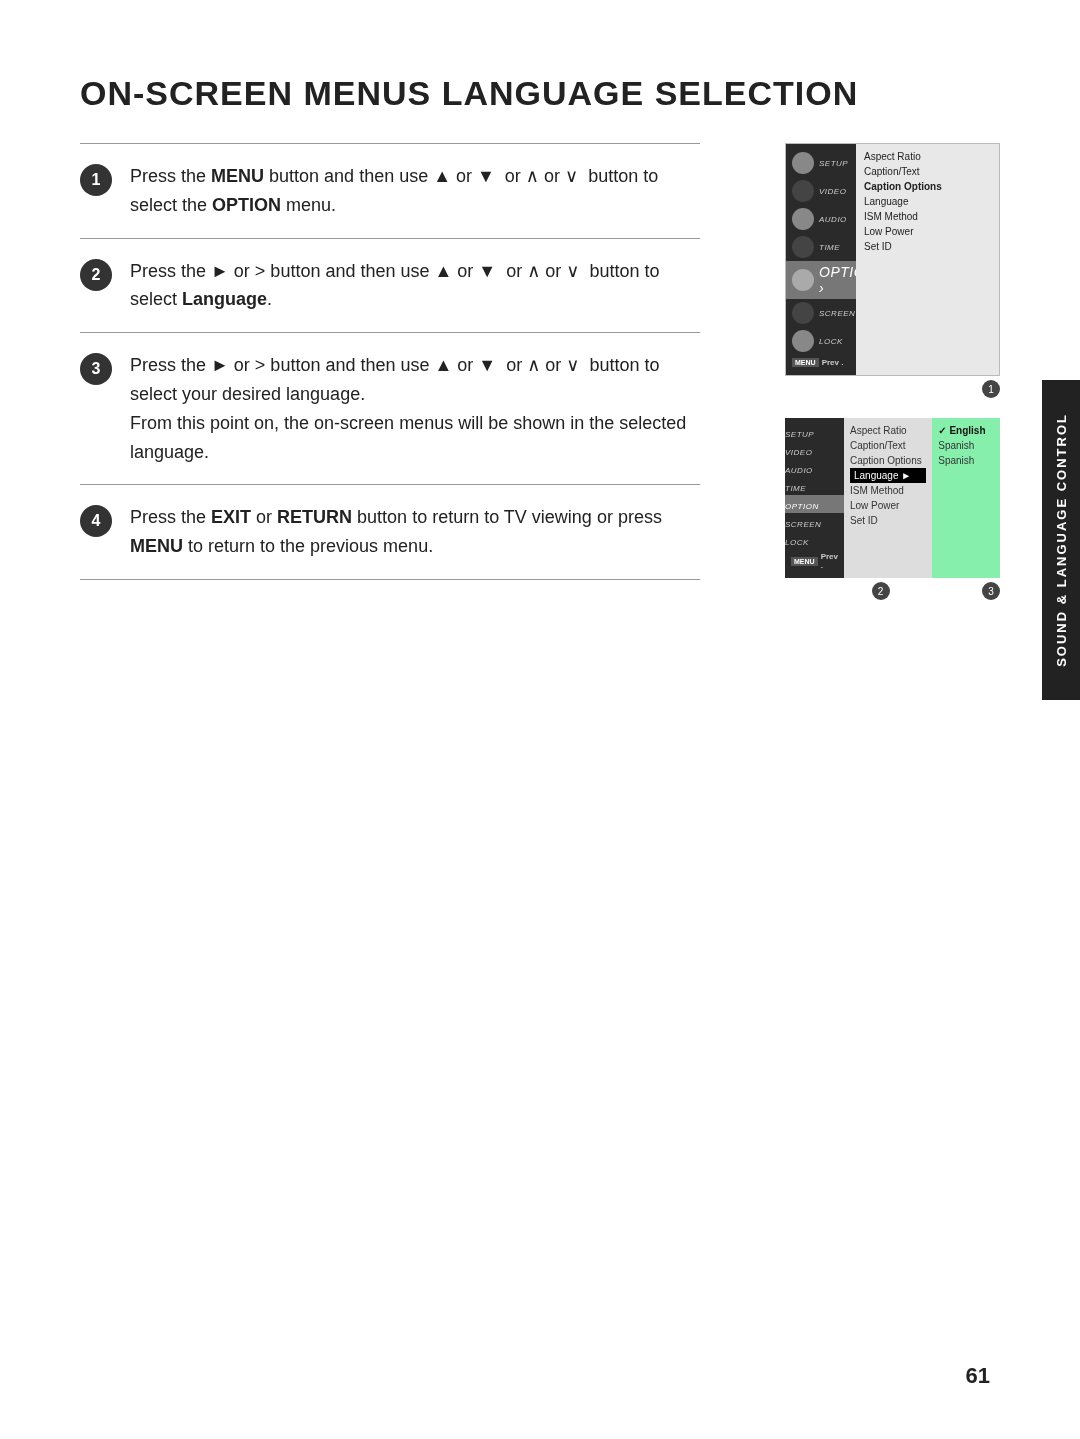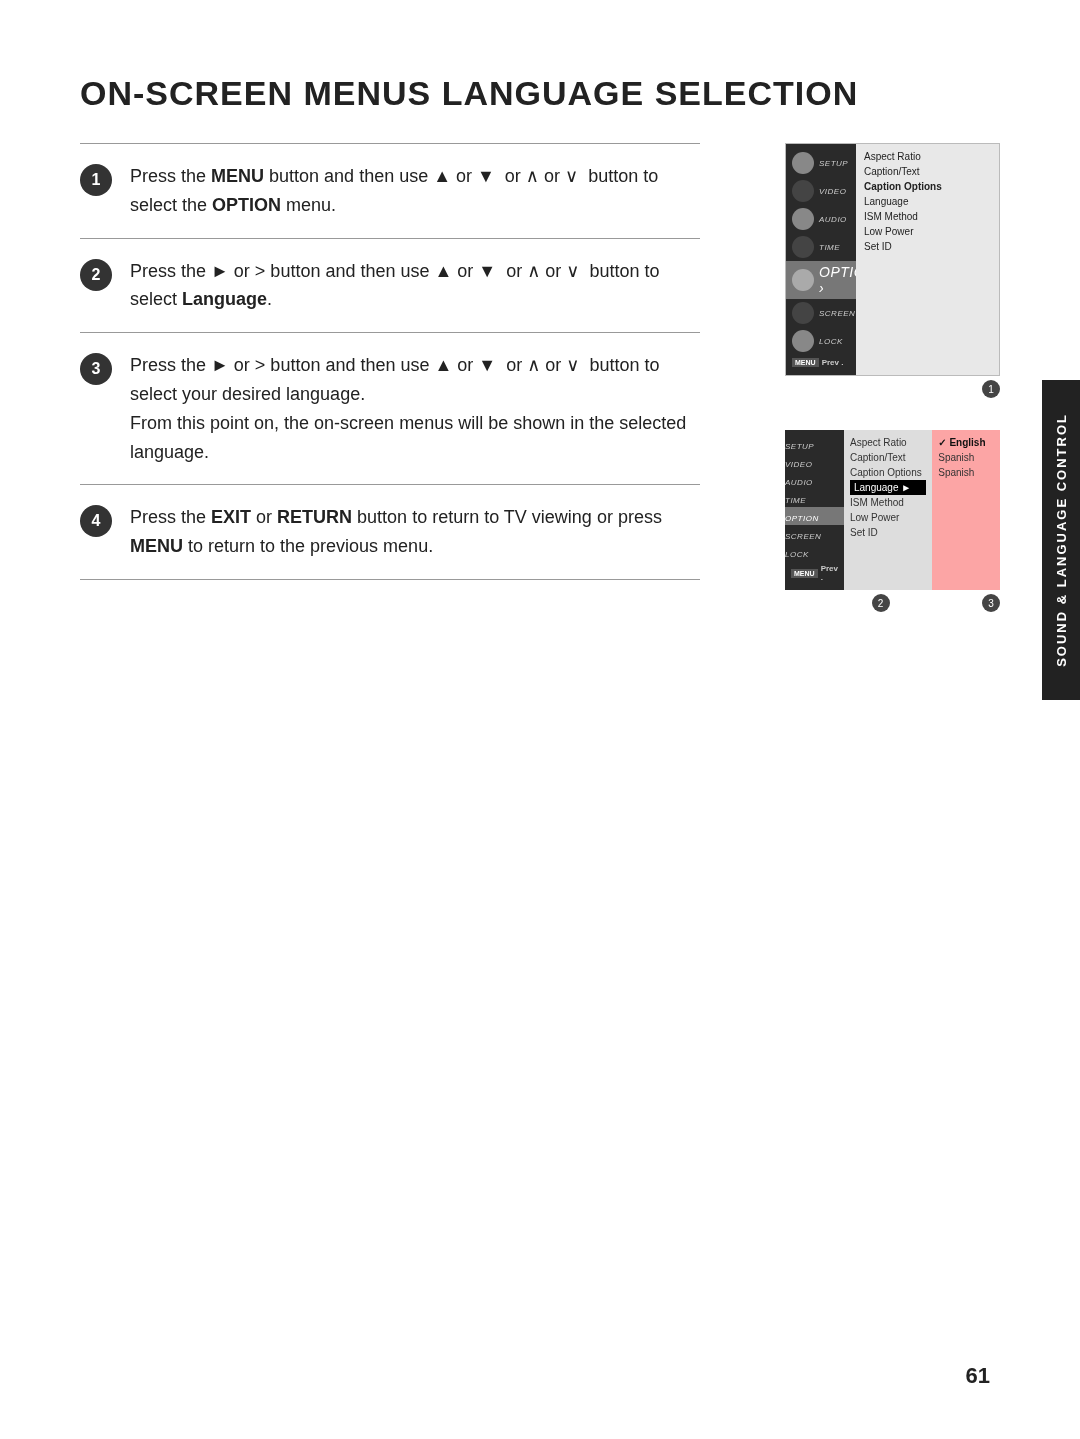--- a/index.html
+++ b/index.html
@@ -81,21 +81,21 @@
     }
 
     .steps-column {
       flex: 1;
     }
 
     .diagrams-column {
       width: 260px;
       display: flex;
       flex-direction: column;
-      gap: 32px;
+      gap: 20px;
       padding-left: 45px;
     }
 
     
     .step-item {
       display: flex;
       align-items: flex-start;
       gap: 18px;
       padding: 18px 0;
       border-top: 1.5px solid #999;
@@ -208,21 +208,21 @@
       padding: 2px 0;
     }
 
     .menu-mid-item.highlighted {
       background: #000000;
       color: #fff;
       padding: 2px 4px;
     }
 
     .menu-right2 {
-      background: #fca5a5;
+      background: #86efac;
       width: 80px;
       padding: 5px 6px;
     }
 
     .menu-right2-item {
       font-size: 10px;
       color: #333;
       padding: 2px 0;
     }
 

